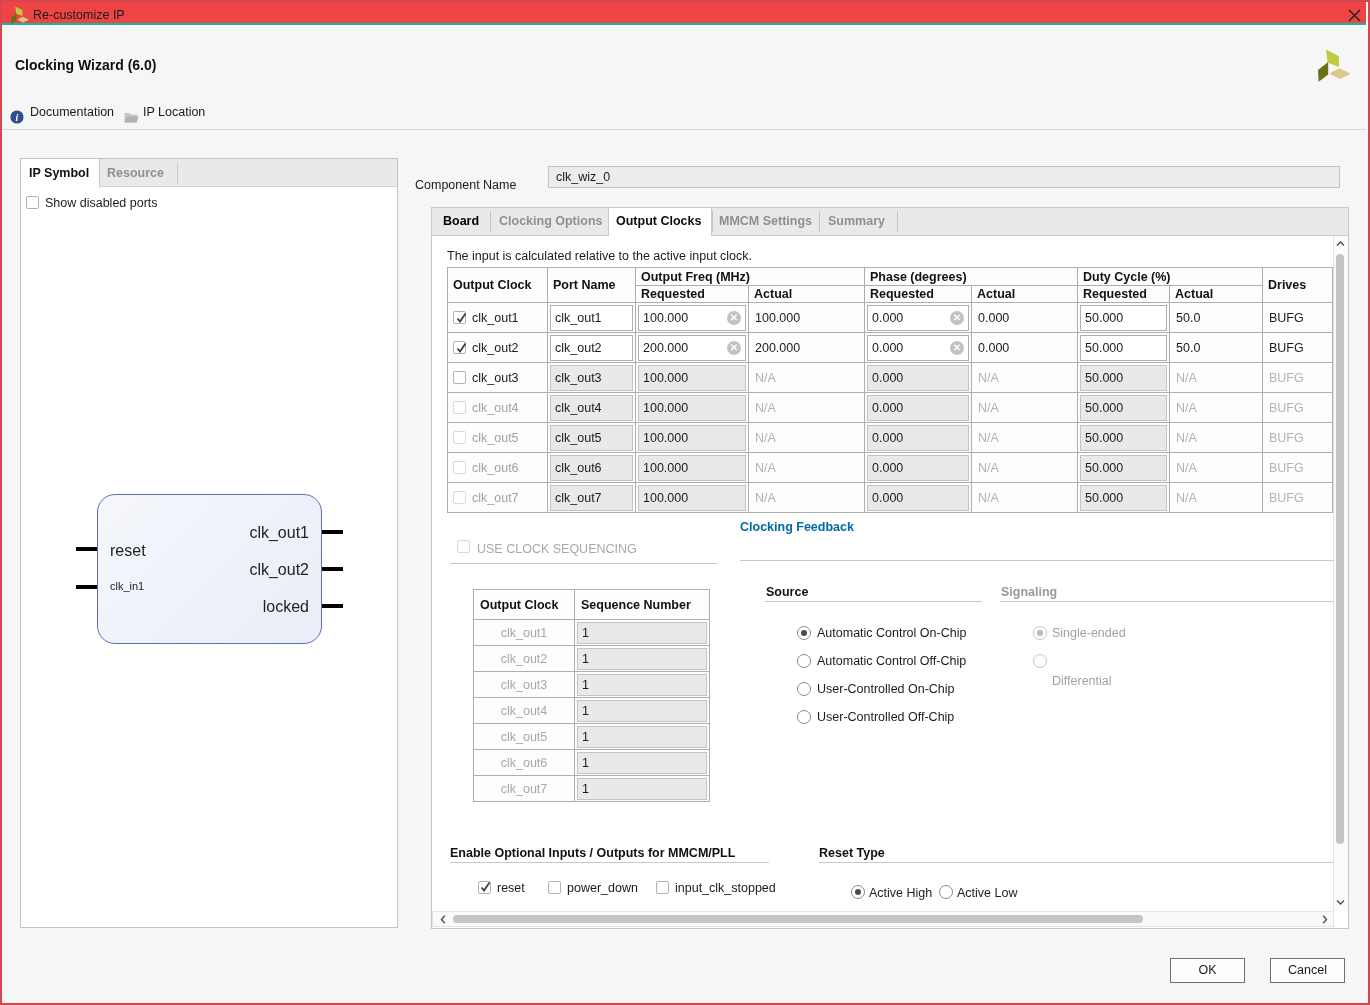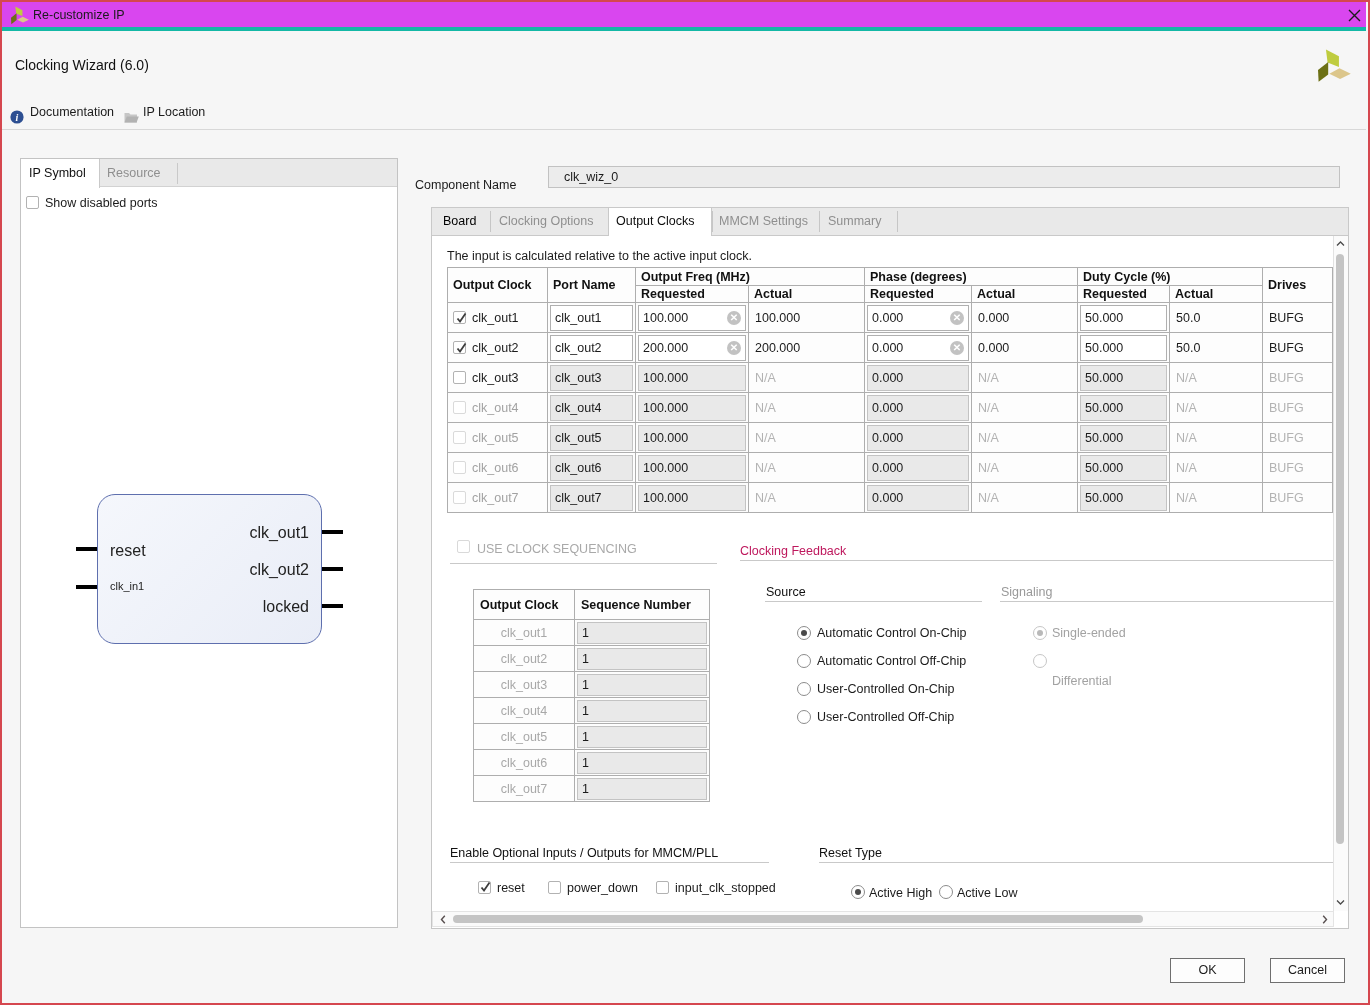--- a/index.html
+++ b/index.html
@@ -6,21 +6,21 @@
 html,body { width:1370px; height:1005px; }
 body {
   font-family:"Liberation Sans", sans-serif;
   background:#f6f6f6;
   position:relative;
   overflow:hidden;
 }
 #frame { position:absolute; left:0; top:0; width:1370px; height:1005px; border:2px solid #d5474f; z-index:99; pointer-events:none; }
 .abs { position:absolute; }
 .t { position:absolute; font-size:12.5px; color:#1b1b1b; white-space:nowrap; }
-.b { font-weight:normal; }
+.b { font-weight:bold; }
 .gray { color:#a2a2a2; }
 .hline { position:absolute; height:1px; background:#c9c9c9; }
 
 .cb { position:absolute; width:13px; height:13px; background:#fff; border:1px solid #b2b2b2; border-radius:2px; }
 .cb.dis { border-color:#d9d9d9; }
 .cb svg { position:absolute; left:0px; top:-1px; }
 
 .rad { position:absolute; width:14px; height:14px; background:#fff; border:1px solid #8c8c8c; border-radius:50%; }
 .rad.sel::after { content:""; position:absolute; left:3px; top:3px; width:6px; height:6px; border-radius:50%; background:#4a4a4a; }
 .rad.dis { border-color:#c6c6c6; }
@@ -49,21 +49,21 @@
 .cklbl.gray { color:#a2a2a2; }
 .slbl { text-align:center; color:#a8a8a8; }
 .sf { height:22px; line-height:20px; margin:1.5px 2px; }
 .ckmark { position:absolute; left:1px; top:0px; }
 
 </style>
 </head>
 <body>
 <div id="frame"></div>
 
-<div class="abs" style="left:0;top:0;width:1366px;height:31px;background:#d946ef;border-bottom:4px solid #14b8a6;">
+<div class="abs" style="left:0;top:0;width:1366px;height:25px;background:#ef4444;border-bottom:2px solid #14b8a6;">
   <svg class="abs" style="left:11px;top:6px;" width="18" height="19" viewBox="0 0 32 33">
     <polygon points="7.7,0.6 20.3,7.1 20.3,17.5 9.3,13.2" fill="#bfcc3f"></polygon>
     <polygon points="9.9,12.6 9.9,24.7 0.6,31.9 0,20.3" fill="#6c7015"></polygon>
     <polygon points="11,24.1 20.8,18.6 31.8,24.1 21.4,29" fill="#dcc68b"></polygon>
   </svg>
   <div class="t" style="left:33px;top:8px;font-size:12.5px;">Re-customize IP</div>
   <svg class="abs" style="left:1348px;top:9px;" width="13" height="13" viewBox="0 0 13 13">
     <path d="M1,1 L12,12 M12,1 L1,12" stroke="#1c1c1c" stroke-width="1.4" fill="none"></path>
   </svg>
 </div>
@@ -103,21 +103,21 @@
 <div class="abs" style="left:322px;top:530px;width:21px;height:4px;background:#000;"></div>
 <div class="abs" style="left:322px;top:567px;width:21px;height:4px;background:#000;"></div>
 <div class="abs" style="left:322px;top:604px;width:21px;height:4px;background:#000;"></div>
 <div class="t" style="left:110px;top:542px;font-size:16px;color:#222;">reset</div>
 <div class="t" style="left:110px;top:580px;font-size:11px;color:#222;">clk_in1</div>
 <div class="t" style="right:1061px;top:524px;font-size:16px;color:#222;">clk_out1</div>
 <div class="t" style="right:1061px;top:561px;font-size:16px;color:#222;">clk_out2</div>
 <div class="t" style="right:1061px;top:598px;font-size:16px;color:#222;">locked</div>
 
 <div class="t" style="left:415px;top:170px;margin-top:8px;">Component Name</div>
-<div class="abs" style="left:548px;top:166px;width:792px;height:22px;background:#ececec;border:1px solid #c2c2c2;font-size:12.5px;line-height:20px;padding-left:15px;color:#1b1b1b;">clk_wiz_0</div>
+<div class="abs" style="left:548px;top:166px;width:792px;height:22px;background:#ececec;border:1px solid #c2c2c2;font-size:12.5px;line-height:20px;padding-left:7px;color:#1b1b1b;">clk_wiz_0</div>
 
 <div class="abs" style="left:431px;top:207px;width:918px;height:29px;background:#e9e9e9;border:1px solid #c9c9c9;border-bottom:1px solid #c9c9c9;"></div>
 <div class="abs" style="left:490px;top:211px;width:1px;height:21px;background:#c6c6c6;"></div>
 <div class="abs" style="left:712px;top:211px;width:1px;height:21px;background:#c6c6c6;"></div>
 <div class="abs" style="left:819px;top:211px;width:1px;height:21px;background:#c6c6c6;"></div>
 <div class="abs" style="left:897px;top:211px;width:1px;height:21px;background:#c6c6c6;"></div>
 <div class="abs" style="left:608px;top:207px;width:104px;height:29px;background:#fff;border:1px solid #c9c9c9;border-bottom:none;"></div>
 <div class="t b" style="left:443px;top:214px;color:#000000;">Board</div>
 <div class="t b" style="left:499px;top:214px;color:#8f8f8f;">Clocking Options</div>
 <div class="t b" style="left:616px;top:214px;color:#0d0d0d;">Output Clocks</div>
@@ -298,21 +298,21 @@
   <td class="na">N/A</td>
   <td class="na">BUFG</td>
 </tr>
 </tbody>
   </table>
 
 <div class="cb dis" style="left:457px;top:540px;"></div>
 <div class="t" style="left:477px;top:542px;font-size:12.5px;color:#a9a9a9;">USE CLOCK SEQUENCING</div>
 <div class="hline" style="left:450px;top:563px;width:267px;"></div>
 
-<div class="t b" style="left:740px;top:544px;color:#be185d;">Clocking Feedback</div>
+<div class="t b" style="left:740px;top:520px;color:#0369a1;">Clocking Feedback</div>
 <div class="hline" style="left:740px;top:560px;width:593px;"></div>
 <div class="t b" style="left:766px;top:585px;color:#111;text-align:center;">Source</div>
 <div class="hline" style="left:765px;top:601px;width:217px;"></div>
 <div class="t b" style="left:1001px;top:585px;color:#999;">Signaling</div>
 <div class="hline" style="left:1000px;top:601px;width:333px;"></div>
 
 <div class="rad sel" style="left:797px;top:626px;"></div>
 <div class="t" style="left:817px;top:626px;">Automatic Control On-Chip</div>
 <div class="rad" style="left:797px;top:654px;"></div>
 <div class="t" style="left:817px;top:654px;">Automatic Control Off-Chip</div>

